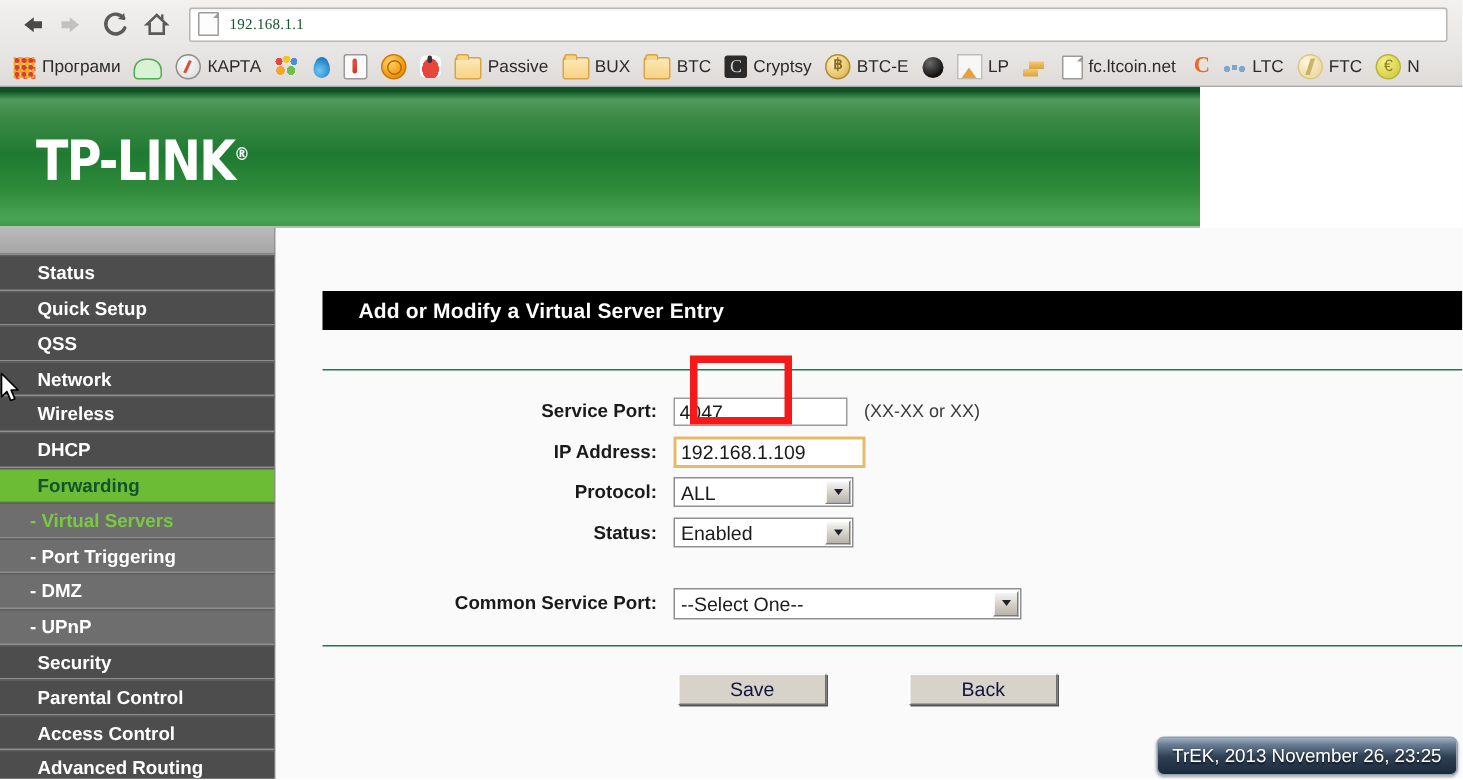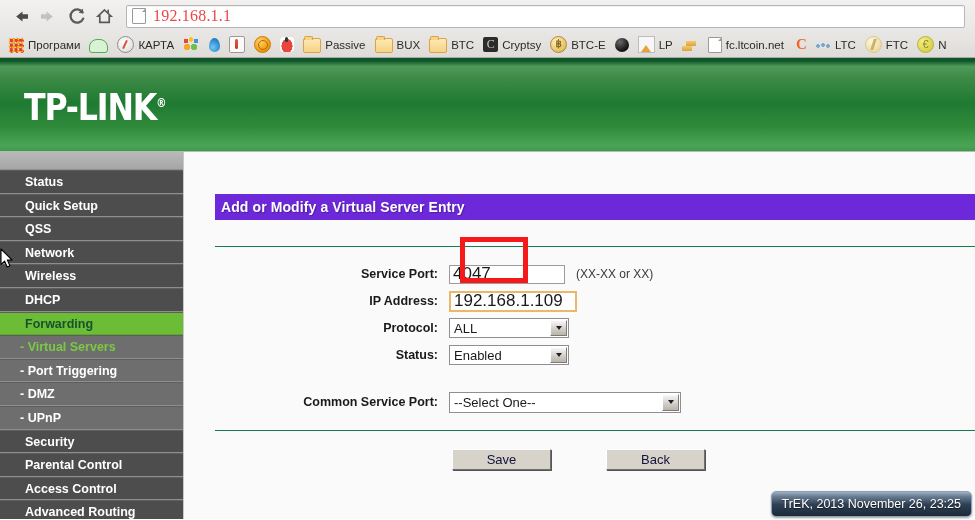--- a/index.html
+++ b/index.html
@@ -71,22 +71,22 @@
   }
   #page-icon::after {
     content: "";
     position: absolute;
     top: -1px; right: -1px;
     border-width: 0 0 4px 4px;
     border-style: solid;
     border-color: transparent transparent #9a9a9a transparent;
   }
   #url-text {
-    font-size: 16px;
-    color: #ef4444;
+    font-size: 10px;
+    color: #14532d;
     font-family: "Liberation Serif", serif;
     letter-spacing: 0.2px;
   }
 
   
   #bookmarks-bar {
     height: 25px;
     display: flex;
     align-items: center;
     padding: 0 4px;
@@ -230,21 +230,21 @@
   }
   .ico-ftc::after{content:"";position:absolute;left:6px;top:2px;width:2.5px;height:11px;background:#c8b468;transform:skewX(-18deg);}
   .ico-green-coin{
     width:15px;height:15px;border-radius:50%;
     background:radial-gradient(circle at 35% 30%,#f6f08a,#d8d24c 70%);
     border:1px solid #b9b23a;color:#8a8420;font-size:11px;line-height:14px;text-align:center;
   }
 
   
   #tplink-header {
-    width: 975px;
+    width: 800px;
     height: 94px;
     background: linear-gradient(to bottom,
         #0d5426 0%, #0d5426 3%,
         #4f9a5b 9%,
         #3c8a46 22%,
         #1f7a32 48%,
         #2f8b3a 74%,
         #4aa455 94%,
         #3f9a4b 100%);
     position: relative;
@@ -328,24 +328,24 @@
     background: #fafafa;
     position: relative;
     padding: 0;
     box-sizing: border-box;
     overflow: hidden;
   }
   #content-title-bar {
     margin-top: 42px;
     margin-left: 31px;
     height: 26px;
-    background: #6d28d9;
-    display: flex;
-    align-items: center;
-    padding-left: 6px;
+    background: #000000;
+    display: flex;
+    align-items: center;
+    padding-left: 24px;
     box-sizing: border-box;
   }
   #content-title {
     color: #ffffff;
     font-size: 14px;
     font-weight: bold;
     text-shadow: 1px 1px 1px rgba(0,0,0,0.28);
     font-family: "Liberation Sans", sans-serif;
     letter-spacing: 0.1px;
   }
@@ -373,21 +373,21 @@
     font-weight: bold;
     color: #1a1a1a;
     box-sizing: border-box;
     font-family: "Liberation Sans", sans-serif;
     white-space: nowrap;
   }
   .txt-input {
     height: 19px;
     border: 1px solid #9b9b9b;
     background: #ffffff;
-    font-size: 17px;
+    font-size: 13px;
     color: #1a1a1a;
     padding: 0 3px;
     box-sizing: border-box;
     font-family: "Liberation Sans", sans-serif;
     outline: none;
     border-radius: 0;
   }
   #service-port-input { width: 116px; }
   #ip-address-input {
     width: 128px;

